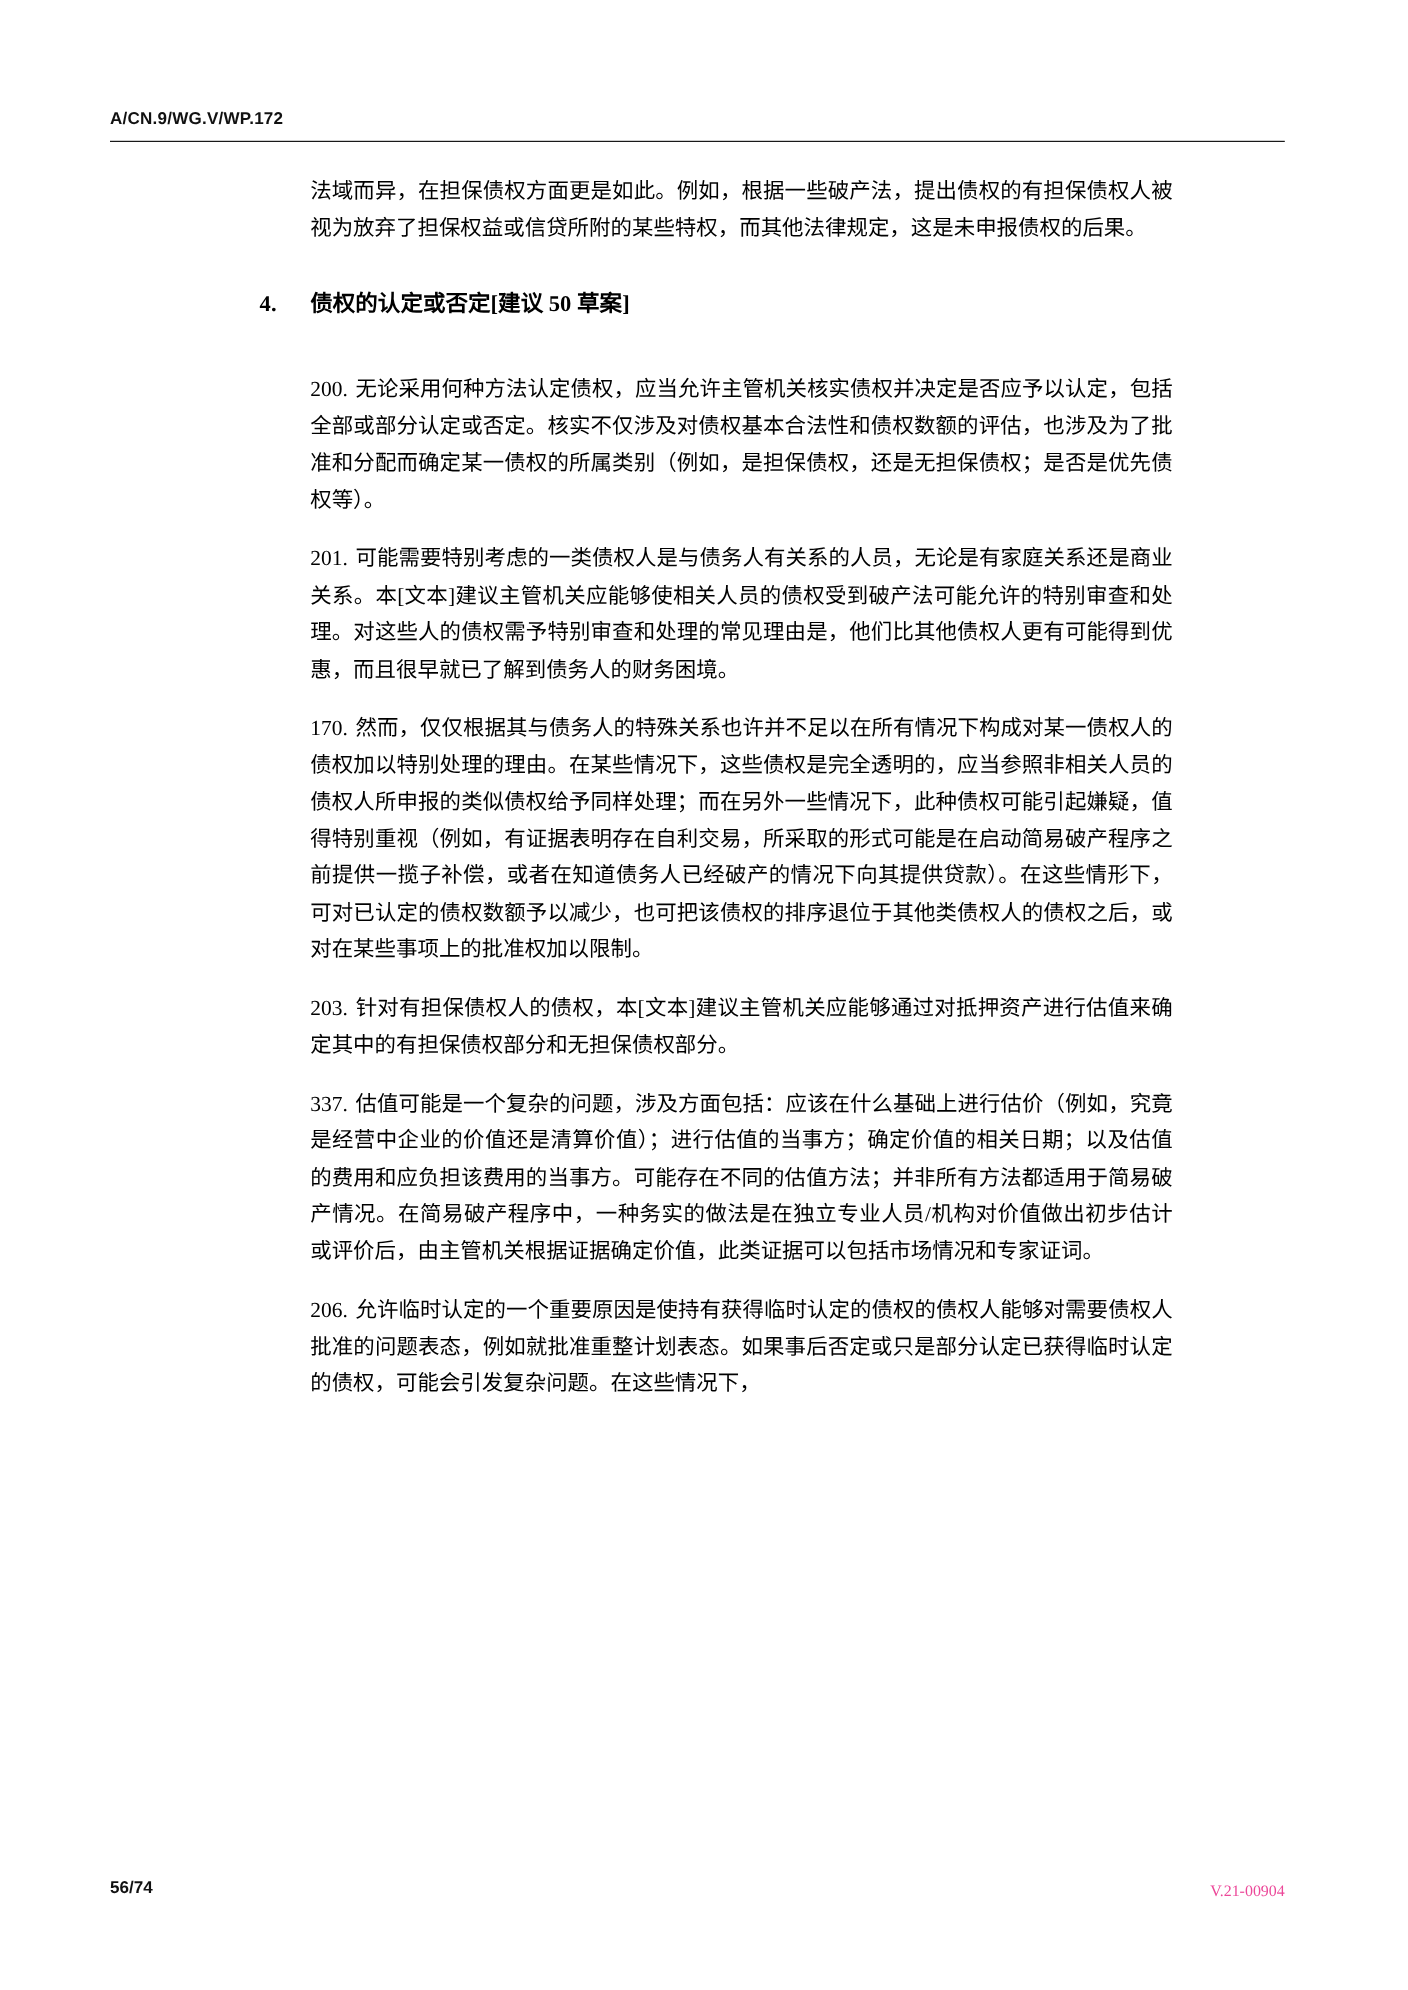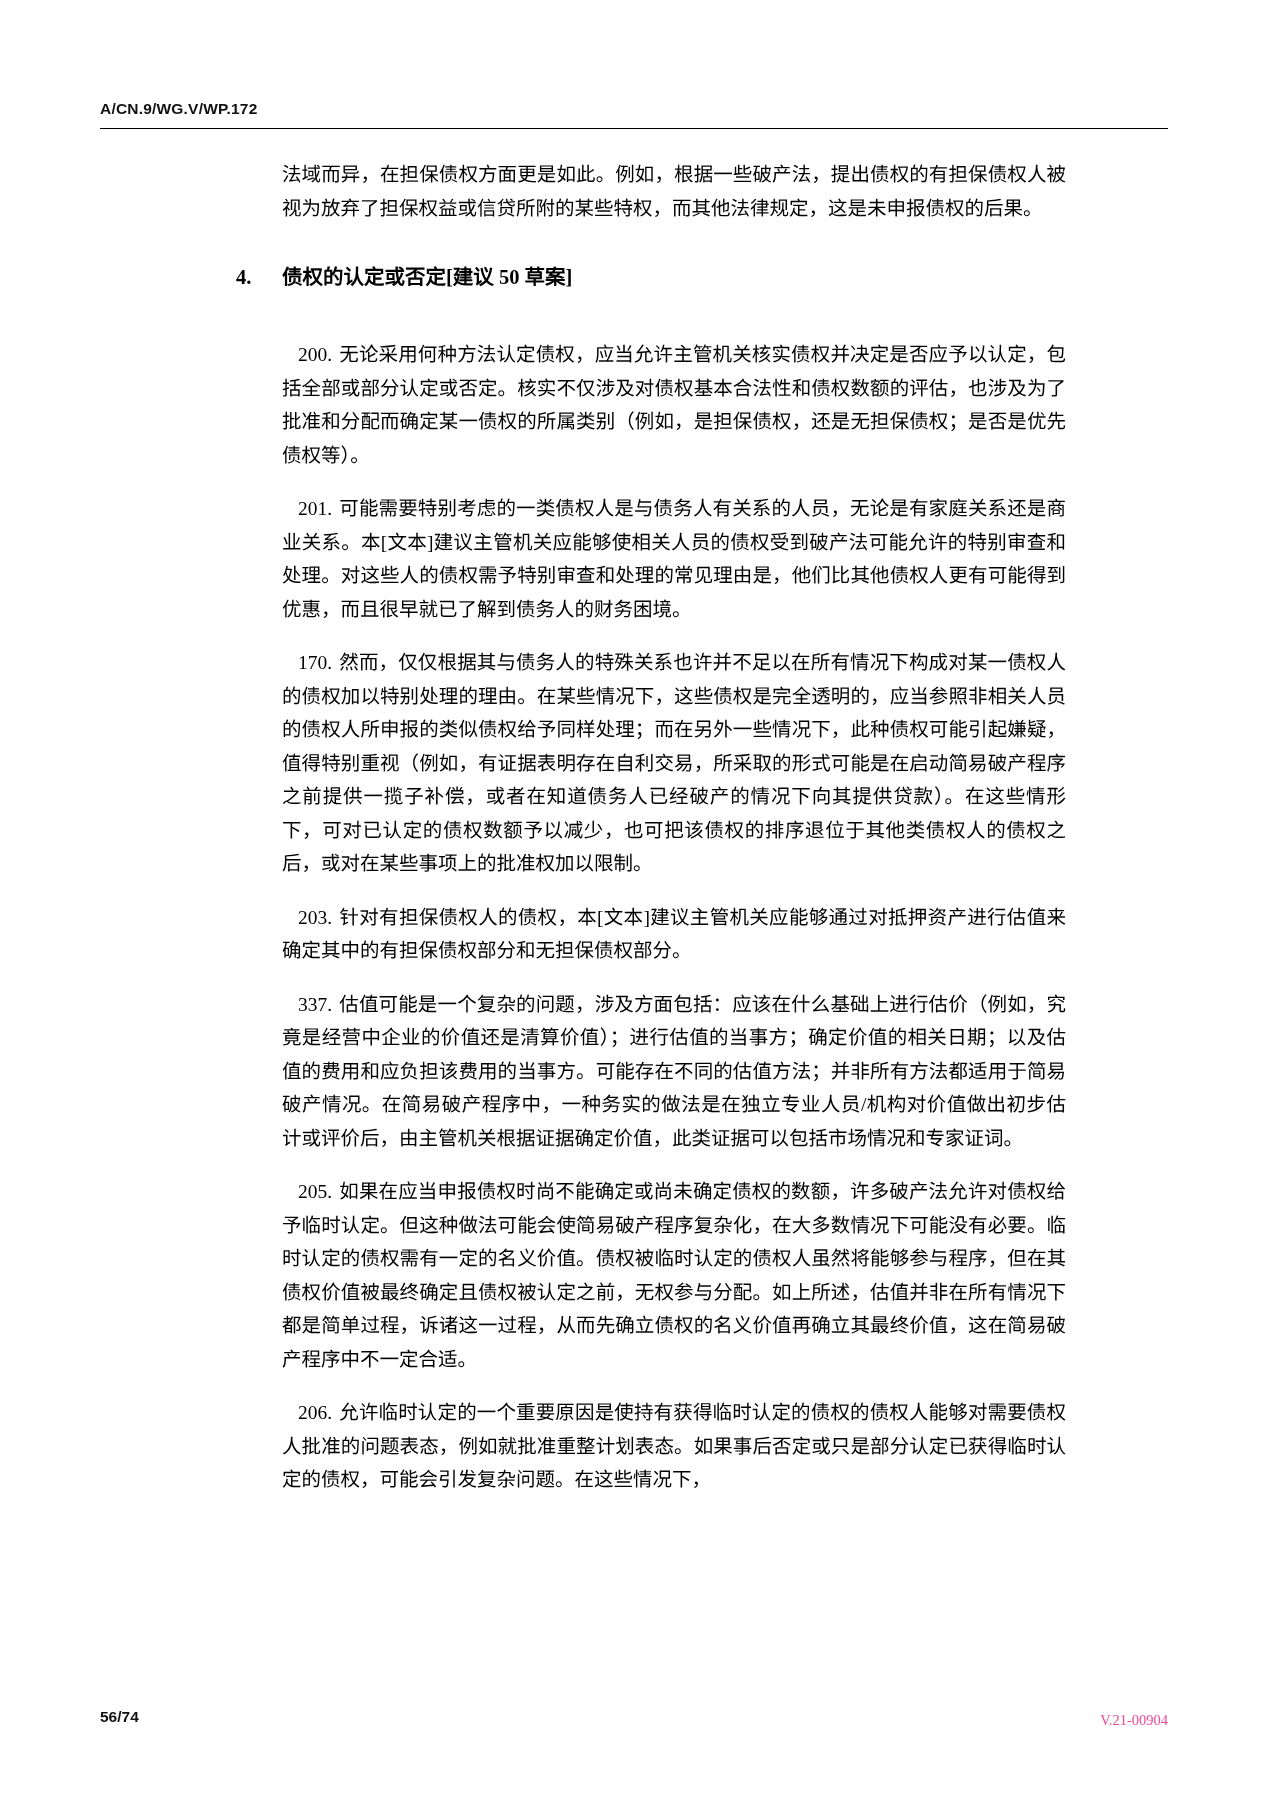--- a/index.html
+++ b/index.html
@@ -53,21 +53,20 @@
     line-height: 33px;
     margin: 0 0 44px -46px;
     text-align: left;
   }
   .section-heading .h-num {
     display: inline-block;
     width: 46px;
   }
   .pnum {
     margin-right: 7px;
-    margin-left: 16px;
   }
   
   .footer-page {
     position: absolute;
     left: 100px;
     top: 1708px;
     font-family: "Liberation Sans", "DejaVu Sans", sans-serif;
     font-weight: bold;
     font-size: 15.5px;
     color: #111111;
@@ -99,21 +98,20 @@
     <p><span class="pnum">200.</span><span>无论采用何种方法认定债权，应当允许主管机关核实债权并决定是否应予以认定，包括全部或部分认定或否定。核实不仅涉及对债权基本合法性和债权数额的评估，也涉及为了批准和分配而确定某一债权的所属类别（例如，是担保债权，还是无担保债权；是否是优先债权等）。</span></p>
 
     <p><span class="pnum">201.</span><span>可能需要特别考虑的一类债权人是与债务人有关系的人员，无论是有家庭关系还是商业关系。本[文本]建议主管机关应能够使相关人员的债权受到破产法可能允许的特别审查和处理。对这些人的债权需予特别审查和处理的常见理由是，他们比其他债权人更有可能得到优惠，而且很早就已了解到债务人的财务困境。</span></p>
 
     <p><span class="pnum">170.</span><span>然而，仅仅根据其与债务人的特殊关系也许并不足以在所有情况下构成对某一债权人的债权加以特别处理的理由。在某些情况下，这些债权是完全透明的，应当参照非相关人员的债权人所申报的类似债权给予同样处理；而在另外一些情况下，此种债权可能引起嫌疑，值得特别重视（例如，有证据表明存在自利交易，所采取的形式可能是在启动简易破产程序之前提供一揽子补偿，或者在知道债务人已经破产的情况下向其提供贷款）。在这些情形下，可对已认定的债权数额予以减少，也可把该债权的排序退位于其他类债权人的债权之后，或对在某些事项上的批准权加以限制。</span></p>
 
     <p><span class="pnum">203.</span><span>针对有担保债权人的债权，本[文本]建议主管机关应能够通过对抵押资产进行估值来确定其中的有担保债权部分和无担保债权部分。</span></p>
 
     <p><span class="pnum">337.</span><span>估值可能是一个复杂的问题，涉及方面包括：应该在什么基础上进行估价（例如，究竟是经营中企业的价值还是清算价值）；进行估值的当事方；确定价值的相关日期；以及估值的费用和应负担该费用的当事方。可能存在不同的估值方法；并非所有方法都适用于简易破产情况。在简易破产程序中，一种务实的做法是在独立专业人员/机构对价值做出初步估计或评价后，由主管机关根据证据确定价值，此类证据可以包括市场情况和专家证词。</span></p>
 
-    <p><span class="pnum">205.</span><span>如果在应当申报债权时尚不能确定或尚未确定债权的数额，许多破产法允许对债权给予临时认定。但这种做法可能会使简易破产程序复杂化，在大多数情况下可能没有必要。临时认定的债权需有一定的名义价值。债权被临时认定的债权人虽然将能够参与程序，但在其债权价值被最终确定且债权被认定之前，无权参与分配。如上所述，估值并非在所有情况下都是简单过程，诉诸这一过程，从而先确立债权的名义价值再确立其最终价值，这在简易破产程序中不一定合适。</span></p>
 
     <p><span class="pnum">206.</span><span>允许临时认定的一个重要原因是使持有获得临时认定的债权的债权人能够对需要债权人批准的问题表态，例如就批准重整计划表态。如果事后否定或只是部分认定已获得临时认定的债权，可能会引发复杂问题。在这些情况下，</span></p>
 
   </div>
 
   <div class="footer-page">56/74</div>
 
   <div class="footer-docid">V.21-00904</div>
 
 </div>

